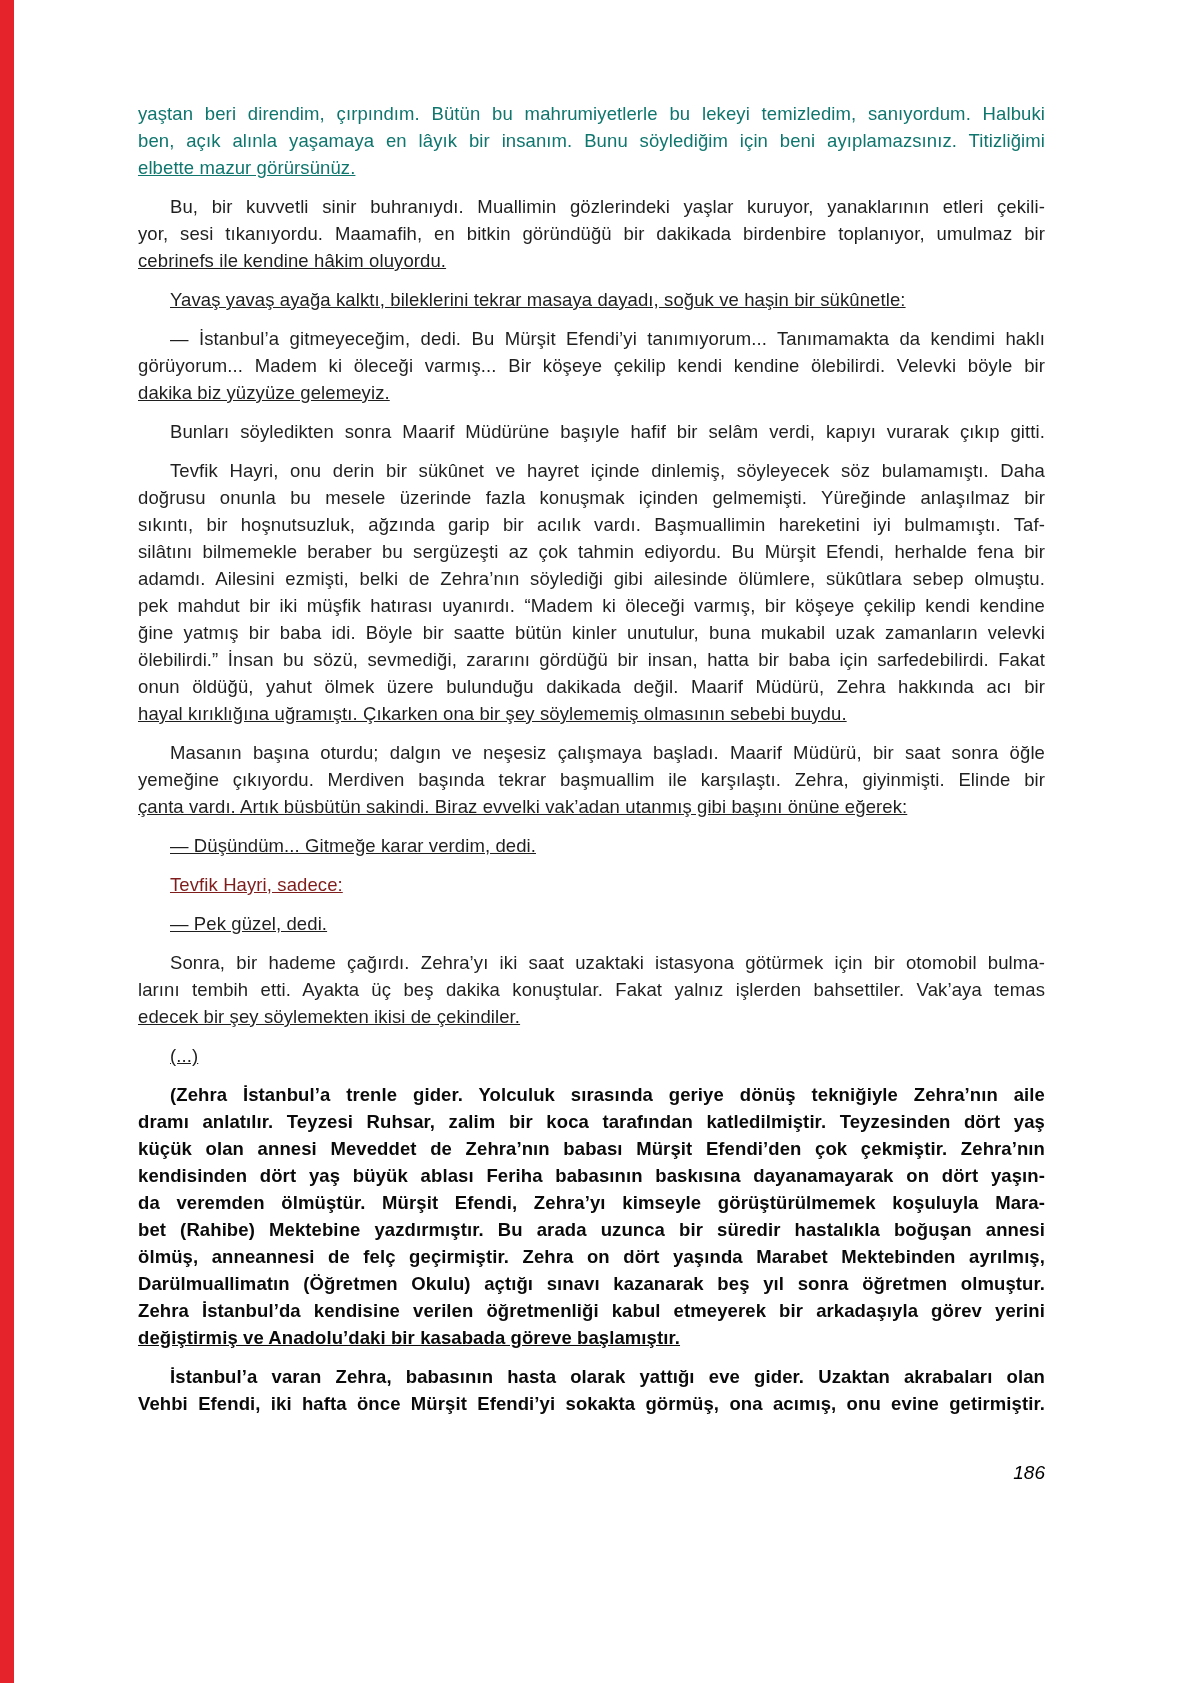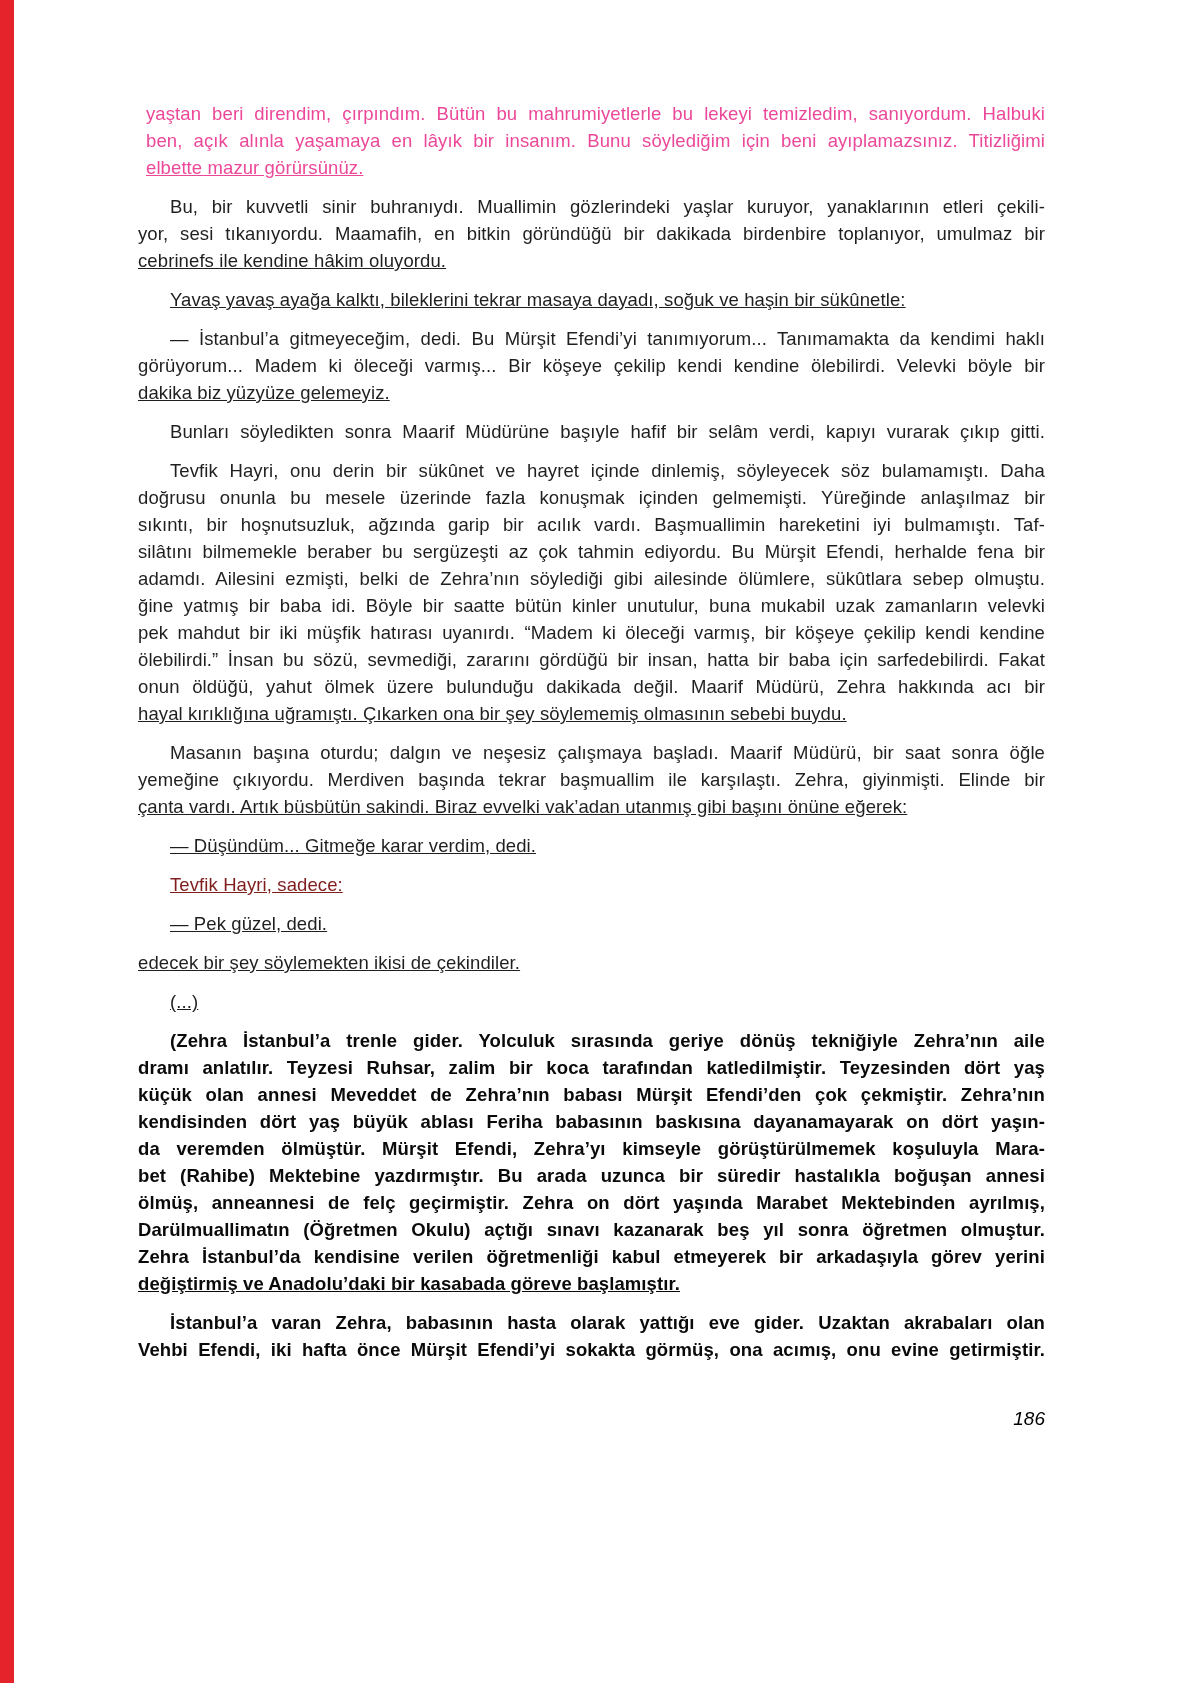--- a/index.html
+++ b/index.html
@@ -52,21 +52,21 @@
     font-style: italic;
   }
 </style>
 </head>
 <body style="background: rgb(255, 255, 255);">
 
 <div class="edge-band" style="background: rgb(228, 35, 43);"></div>
 
 <div class="page-content">
   <div>
-      <div class="paragraph" style="color: #ec4899; margin-left: 8px;">
+      <div class="paragraph" style="color: #0f766e;">
         <div class="line">yaştan beri direndim, çırpındım. Bütün bu mahrumiyetlerle bu lekeyi temizledim, sanıyordum. Halbuki</div>
         <div class="line">ben, açık alınla yaşamaya en lâyık bir insanım. Bunu söylediğim için beni ayıplamazsınız. Titizliğimi</div>
         <div class="line last">elbette mazur görürsünüz.</div>
       </div>
       <div class="paragraph" style="color: rgb(31, 31, 31);">
         <div class="line indent">Bu, bir kuvvetli sinir buhranıydı. Muallimin gözlerindeki yaşlar kuruyor, yanaklarının etleri çekili-</div>
         <div class="line">yor, sesi tıkanıyordu. Maamafih, en bitkin göründüğü bir dakikada birdenbire toplanıyor, umulmaz bir</div>
         <div class="line last">cebrinefs ile kendine hâkim oluyordu.</div>
       </div>
       <div class="paragraph" style="color: rgb(31, 31, 31);">
@@ -79,41 +79,43 @@
       </div>
       <div class="paragraph" style="color: rgb(31, 31, 31);">
         <div class="line indent">Bunları söyledikten sonra Maarif Müdürüne başıyle hafif bir selâm verdi, kapıyı vurarak çıkıp gitti.</div>
       </div>
       <div class="paragraph" style="color: rgb(31, 31, 31);">
         <div class="line indent">Tevfik Hayri, onu derin bir sükûnet ve hayret içinde dinlemiş, söyleyecek söz bulamamıştı. Daha</div>
         <div class="line">doğrusu onunla bu mesele üzerinde fazla konuşmak içinden gelmemişti. Yüreğinde anlaşılmaz bir</div>
         <div class="line">sıkıntı, bir hoşnutsuzluk, ağzında garip bir acılık vardı. Başmuallimin hareketini iyi bulmamıştı. Taf-</div>
         <div class="line">silâtını bilmemekle beraber bu sergüzeşti az çok tahmin ediyordu. Bu Mürşit Efendi, herhalde fena bir</div>
         <div class="line">adamdı. Ailesini ezmişti, belki de Zehra’nın söylediği gibi ailesinde ölümlere, sükûtlara sebep olmuştu.</div>
+        <div class="line">pek mahdut bir iki müşfik hatırası uyanırdı. “Madem ki öleceği varmış, bir köşeye çekilip kendi kendine</div>
         <div class="line">ğine yatmış bir baba idi. Böyle bir saatte bütün kinler unutulur, buna mukabil uzak zamanların velevki</div>
-        <div class="line">pek mahdut bir iki müşfik hatırası uyanırdı. “Madem ki öleceği varmış, bir köşeye çekilip kendi kendine</div>
         <div class="line">ölebilirdi.” İnsan bu sözü, sevmediği, zararını gördüğü bir insan, hatta bir baba için sarfedebilirdi. Fakat</div>
         <div class="line">onun öldüğü, yahut ölmek üzere bulunduğu dakikada değil. Maarif Müdürü, Zehra hakkında acı bir</div>
         <div class="line last">hayal kırıklığına uğramıştı. Çıkarken ona bir şey söylememiş olmasının sebebi buydu.</div>
       </div>
       <div class="paragraph" style="color: rgb(31, 31, 31);">
         <div class="line indent">Masanın başına oturdu; dalgın ve neşesiz çalışmaya başladı. Maarif Müdürü, bir saat sonra öğle</div>
         <div class="line">yemeğine çıkıyordu. Merdiven başında tekrar başmuallim ile karşılaştı. Zehra, giyinmişti. Elinde bir</div>
         <div class="line last">çanta vardı. Artık büsbütün sakindi. Biraz evvelki vak’adan utanmış gibi başını önüne eğerek:</div>
       </div>
       <div class="paragraph" style="color: rgb(31, 31, 31);">
         <div class="line last indent">— Düşündüm... Gitmeğe karar verdim, dedi.</div>
       </div>
       <div class="paragraph" style="color: #7f1d1d;">
         <div class="line last indent">Tevfik Hayri, sadece:</div>
       </div>
       <div class="paragraph" style="color: rgb(31, 31, 31);">
         <div class="line last indent">— Pek güzel, dedi.</div>
       </div>
       <div class="paragraph" style="color: rgb(31, 31, 31);">
+        <div class="line indent">Sonra, bir hademe çağırdı. Zehra’yı iki saat uzaktaki istasyona götürmek için bir otomobil bulma-</div>
+        <div class="line">larını tembih etti. Ayakta üç beş dakika konuştular. Fakat yalnız işlerden bahsettiler. Vak’aya temas</div>
         <div class="line last">edecek bir şey söylemekten ikisi de çekindiler.</div>
       </div>
       <div class="paragraph" style="color: rgb(31, 31, 31);">
         <div class="line last indent">(...)</div>
       </div>
       <div class="paragraph bold" style="color: rgb(10, 10, 10);">
         <div class="line indent">(Zehra İstanbul’a trenle gider. Yolculuk sırasında geriye dönüş tekniğiyle Zehra’nın aile</div>
         <div class="line">dramı anlatılır. Teyzesi Ruhsar, zalim bir koca tarafından katledilmiştir. Teyzesinden dört yaş</div>
         <div class="line">küçük olan annesi Meveddet de Zehra’nın babası Mürşit Efendi’den çok çekmiştir. Zehra’nın</div>
         <div class="line">kendisinden dört yaş büyük ablası Feriha babasının baskısına dayanamayarak on dört yaşın-</div>

